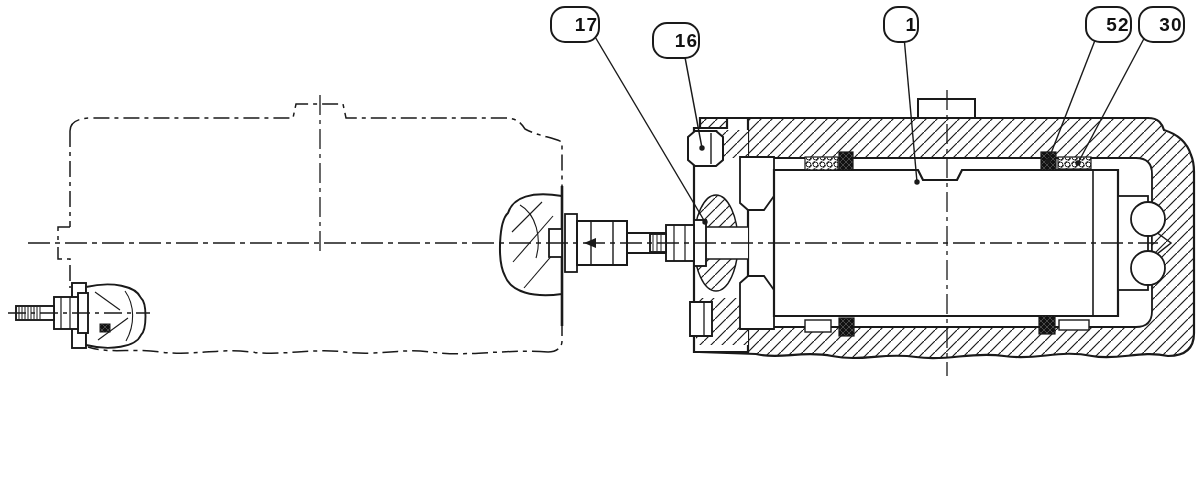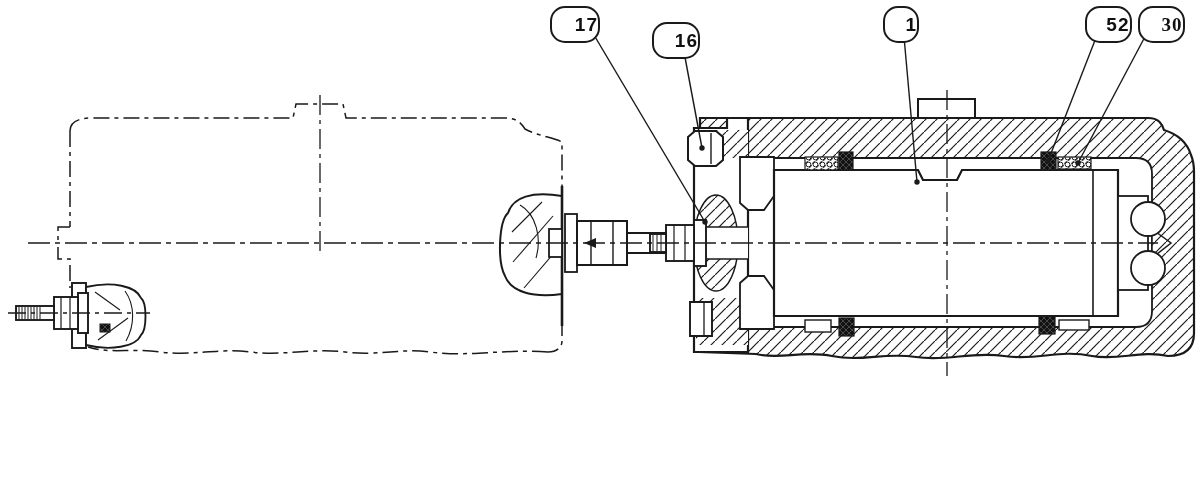--- a/index.html
+++ b/index.html
@@ -170,17 +170,17 @@
   </div>
   <div class="balloon" style="width: 48px; left: 652px; top: 22px;">
     <span>16</span>
   </div>
   <div class="balloon" style="width: 36px; left: 883px; top: 5.5px;">
     <span>1</span>
   </div>
   <div class="balloon" style="width: 47px; left: 1084.5px; top: 5.5px;">
     <span>52</span>
   </div>
-  <div class="balloon" style="width: 47px; left: 1137.5px; top: 5.5px; font-family: Liberation Serif, serif;">
+  <div class="balloon" style="width: 47px; left: 1137.5px; top: 5.5px;">
     <span>30</span>
   </div>
 
 </div>
 
 </body></html>

